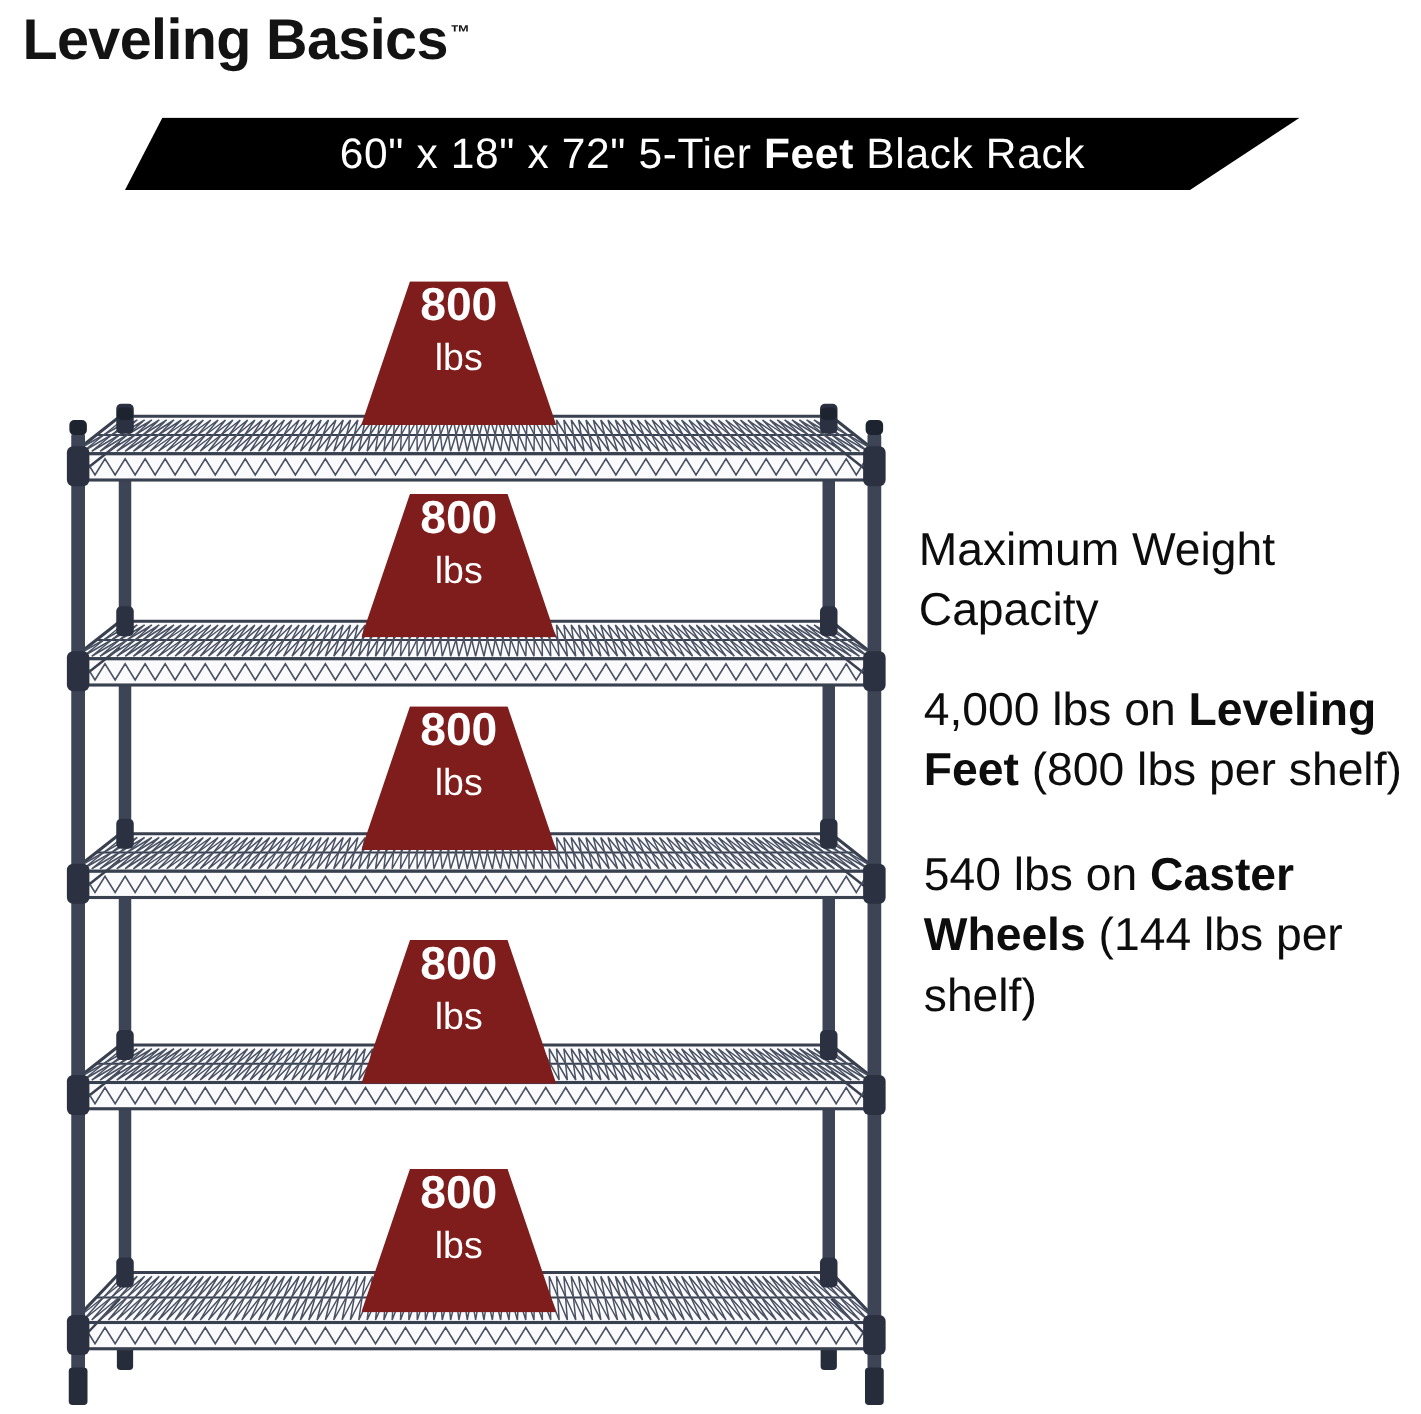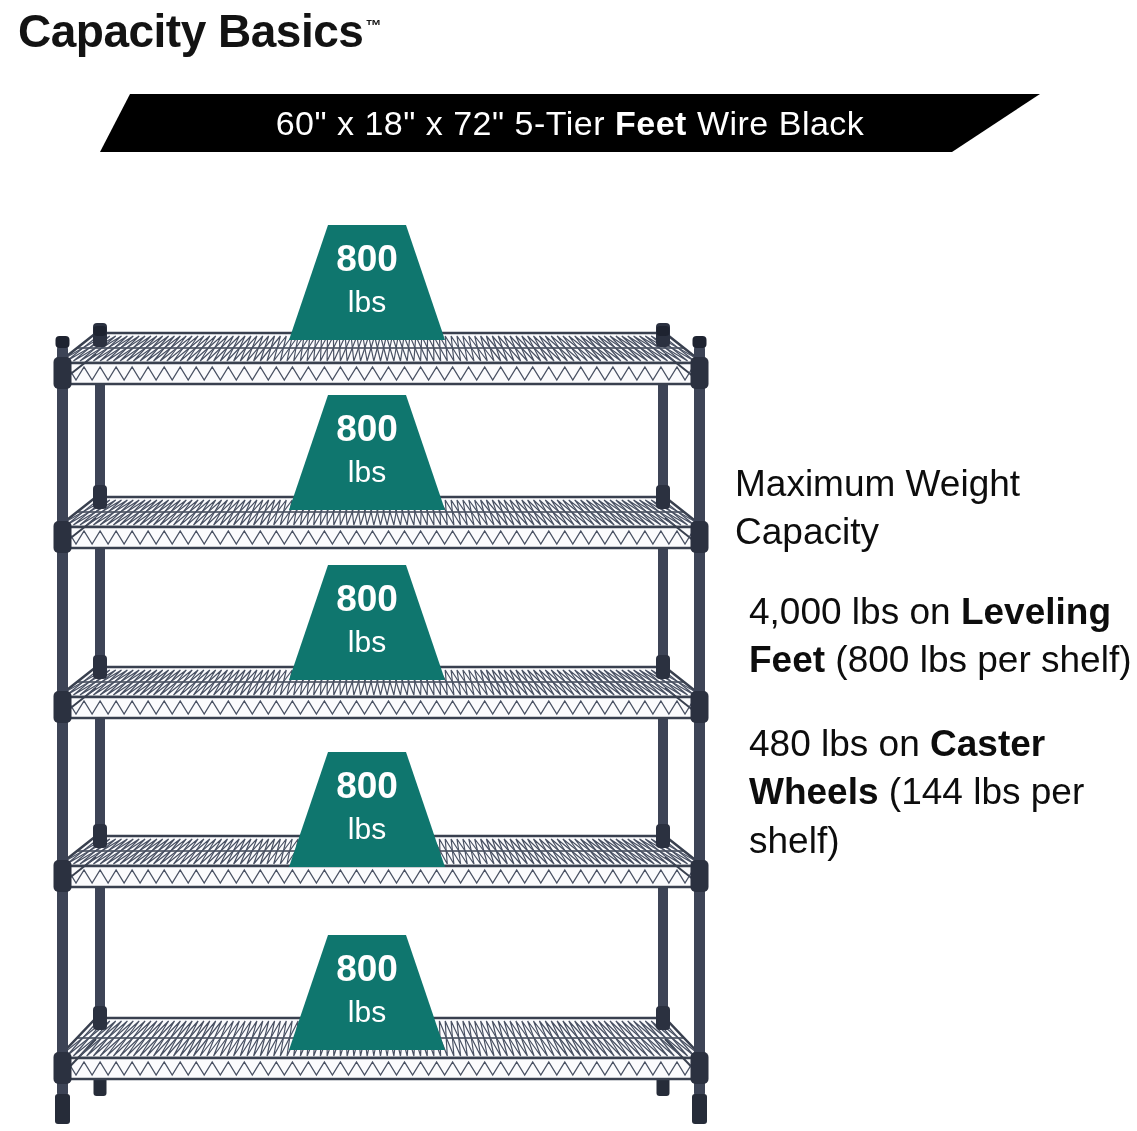--- a/index.html
+++ b/index.html
@@ -11,41 +11,41 @@
   .brand sup{font-size:16px;font-weight:700;vertical-align:super;margin-left:2px}
 
   .banner{position:absolute;left:100px;top:94px;width:940px;height:58px;background:#000;
           clip-path:polygon(30px 0,100% 0,calc(100% - 88px) 100%,0 100%);
           display:flex;align-items:center;justify-content:center}
   .banner-text{color:#fff;font-size:34px;letter-spacing:.5px;white-space:nowrap}
   .banner-text b{font-weight:700}
 
   .rack-svg{position:absolute;left:35px;top:318px;width:690px;height:813px}
 
-  .badge{position:absolute;left:289px;width:156px;height:115px;background:#0f766e;color:#fff;
+  .badge{position:absolute;left:289px;width:156px;height:115px;background:#7f1d1d;color:#fff;
          clip-path:polygon(25% 0,75% 0,100% 100%,0 100%);
-         display:flex;flex-direction:column;align-items:center;padding-top:15px;text-align:center}
+         display:flex;flex-direction:column;align-items:center;text-align:center}
   .badge-value{font-size:37px;font-weight:700;line-height:1}
   .badge-unit{font-size:30px;font-weight:400;line-height:1;margin-top:10px}
   .b1{top:225px}.b2{top:395px}.b3{top:565px}.b4{top:752px}.b5{top:935px}
 
-  .specs{position:absolute;left:735px;top:460px;width:402px;color:#0d0d0d}
+  .specs{position:absolute;left:735px;top:416px;width:402px;color:#0d0d0d}
   .specs h2{font-size:37px;font-weight:400;line-height:1.3;margin:0 0 32px 0}
-  .specs p{font-size:37px;font-weight:400;line-height:1.3;margin:0 0 36px 14px}
+  .specs p{font-size:37px;font-weight:400;line-height:1.3;margin:0 0 36px 4px}
   .specs b{font-weight:700}
 </style>
 </head>
 <body>
 
 <div class="page">
 
-  <div class="brand"><span>Capacity Basics</span><sup>™</sup></div>
+  <div class="brand"><span>Leveling Basics</span><sup>™</sup></div>
 
   <div class="banner">
-    <span class="banner-text"><span>60" x 18" x 72" 5-Tier </span><b>Feet</b><span> Wire Black</span></span>
+    <span class="banner-text"><span>60" x 18" x 72" 5-Tier </span><b>Feet</b><span> Black Rack</span></span>
   </div>
 
   <svg class="rack-svg" id="rack-svg" viewBox="0 -10 690 813" xmlns="http://www.w3.org/2000/svg">
     <g>
       <rect x="60" y="6" width="10" height="740" rx="5" fill="#3d4456"></rect>
       <rect x="623" y="6" width="10" height="740" rx="5" fill="#3d4456"></rect>
     </g>
     <g>
       <rect x="58.5" y="742" width="13" height="26" rx="3" fill="#262c39"></rect>
       <rect x="621.5" y="742" width="13" height="26" rx="3" fill="#262c39"></rect>
@@ -163,16 +163,16 @@
     <div class="badge-unit">lbs</div>
   </div>
   <div class="badge b5">
     <div class="badge-value">800</div>
     <div class="badge-unit">lbs</div>
   </div>
 
   <div class="specs">
     <h2>Maximum Weight Capacity</h2>
     <p><span>4,000 lbs on </span><b>Leveling Feet</b><span> (800 lbs per shelf)</span></p>
-    <p><span>480 lbs on </span><b>Caster Wheels</b><span> (144 lbs per shelf)</span></p>
+    <p><span>540 lbs on </span><b>Caster Wheels</b><span> (144 lbs per shelf)</span></p>
   </div>
 
 </div>
 
 </body></html>

